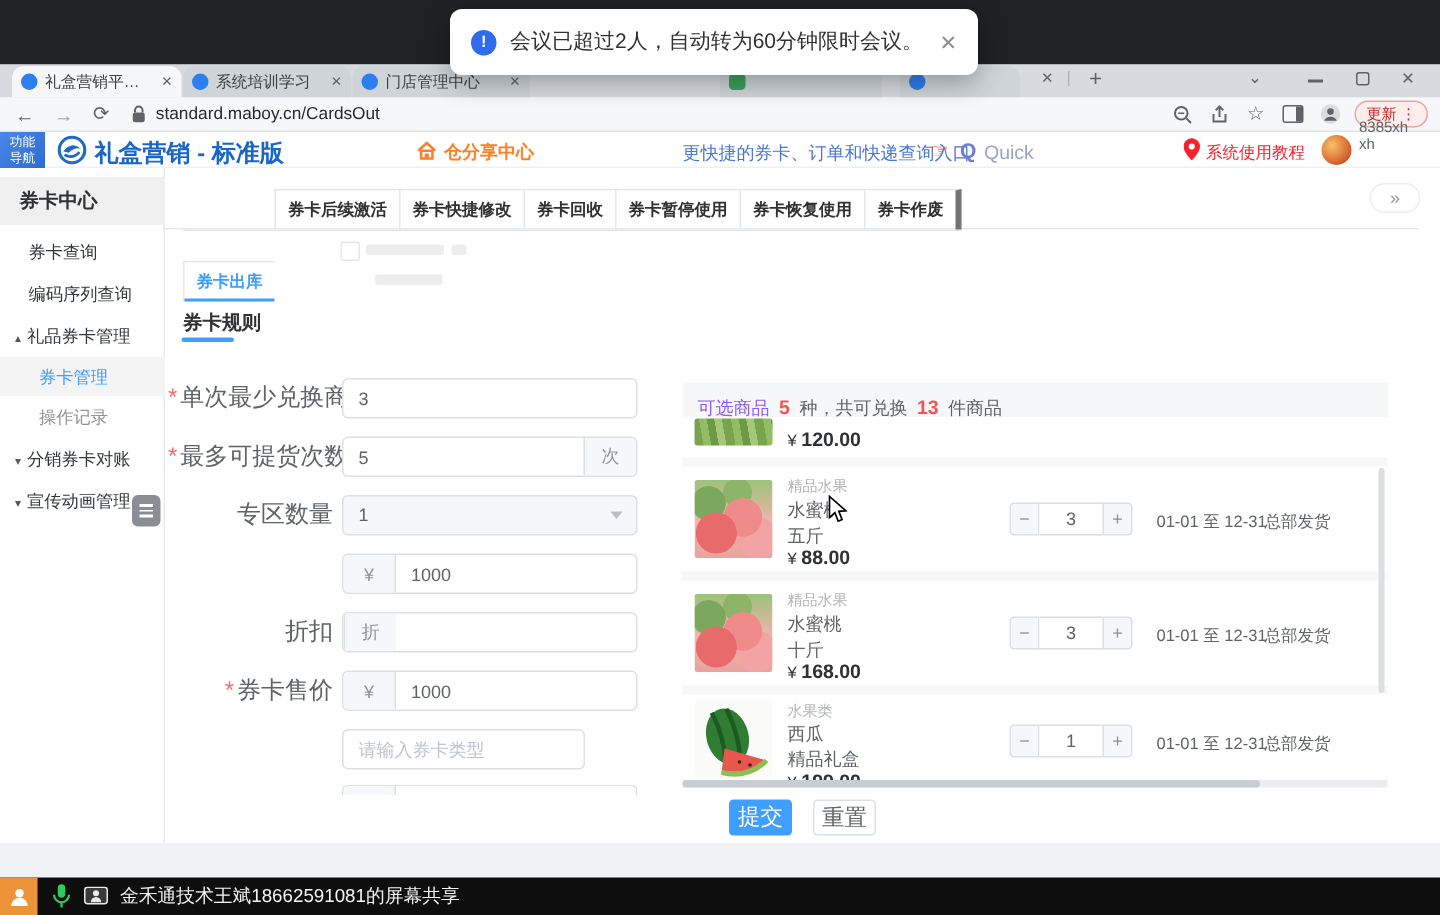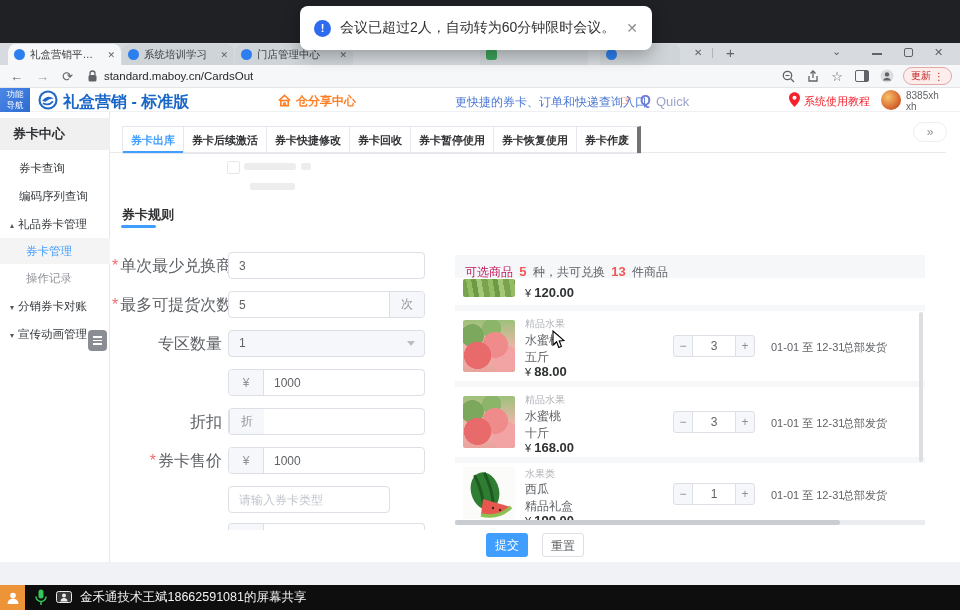--- a/index.html
+++ b/index.html
@@ -34,21 +34,21 @@
   .side-item{font-size:11.5px;color:#33373b;white-space:nowrap;}
   .side-caret{font-size:8px;color:#55595e;margin-right:4px;}
   .side-active-bg{left:0;top:238px;width:110px;height:26px;background:#f4f4f5;}
   .side-handle{left:88px;top:330px;width:19px;height:21px;background:#767a82;border-radius:4px;opacity:.85;display:flex;flex-direction:column;justify-content:center;align-items:center;gap:2px;}
   .side-handle i{display:block;width:9px;height:1.5px;background:#fff;}
   
   .content{left:110px;top:112px;width:850px;height:450px;background:#fff;}
   .tabbar{left:122px;top:126px;height:27px;display:flex;border-bottom:1px solid #e4e7ed;}
   .ctab{height:26px;line-height:26px;padding:0 8px;font-size:11px;font-weight:bold;color:#303133;border:1px solid #e4e7ed;border-right:none;border-bottom:none;white-space:nowrap;position:relative;}
   .ctab:last-child{border-right:4px solid #737373;}
-  .ctab.active{color:#409eff;}
+  .ctab.active{color:#409eff;margin-top:48px;}
   .ctab.active::after{content:"";position:absolute;left:0;right:0;bottom:0;height:2px;background:#409eff;}
   .tabbar-line{left:110px;top:152px;width:836px;height:1px;background:#e8eaee;}
   .collapse-pill{left:913px;top:122px;width:34px;height:20px;border:1px solid #ebeef5;border-radius:10px;color:#909399;font-size:12px;text-align:center;line-height:18px;background:#fff;box-sizing:border-box;}
   .faint{opacity:.45;}
   .ghostbox{border:1px solid #c9ccd1;width:11px;height:11px;border-radius:2px;background:#fff;}
   .ghostbar{background:#d8d8d8;border-radius:2px;height:7px;}
   .section-title{font-size:13px;font-weight:bold;color:#303133;}
   .section-accent{background:#409eff;border-radius:2px;}
   
   .flabel{position:absolute;width:110px;text-align:right;font-size:16px;color:#5f6266;line-height:27px;white-space:nowrap;}
@@ -59,41 +59,41 @@
   .addon{flex:0 0 34px;background:#f5f7fa;color:#909399;font-size:12px;display:flex;align-items:center;justify-content:center;}
   .addon.pre{border-right:1px solid #dcdfe6;}
   .addon.suf{border-left:1px solid #dcdfe6;}
   .fselect{background:#f5f7fa;}
   .fselect .selval{flex:1;font-size:12px;color:#5f6266;padding:0 10px;line-height:25px;}
   .selcaret{width:0;height:0;border-left:4px solid transparent;border-right:4px solid transparent;border-top:5px solid #b9bdc4;align-self:center;margin-right:9px;}
   
   .panel{left:455px;top:255px;width:470px;height:265px;background:#f6f7f9;overflow:hidden;}
   .summary{font-size:12px;color:#606266;}
   .summary b.red{color:#f25555;font-size:13px;padding:0 3px;}
-  .summary .dark{color:#be185d;}
+  .summary .dark{color:#8b5cf6;}
   .pcard{position:absolute;left:0;width:470px;background:#fff;}
   .pimg{position:absolute;left:8px;width:52px;height:52px;border-radius:2px;overflow:hidden;}
   .img-peach{background:radial-gradient(circle at 28% 68%,#e86a6a 0 26%,transparent 27%),radial-gradient(circle at 62% 48%,#ef8b8b 0 30%,transparent 31%),radial-gradient(circle at 80% 74%,#f2a3a3 0 24%,transparent 25%),radial-gradient(circle at 18% 30%,#7ba85c 0 20%,transparent 21%),radial-gradient(circle at 55% 16%,#8cb56a 0 18%,transparent 19%),linear-gradient(180deg,#9cc27a,#f0b5ad 55%,#e8a49d);}
   .img-green{background:repeating-linear-gradient(80deg,#7aa34f 0 6px,#94bc63 6px 11px,#6d9a45 11px 16px,#a4c878 16px 21px);}
   .pcat{position:absolute;font-size:10px;color:#b1b3b8;}
   .pname{position:absolute;font-size:12px;color:#5f6266;}
   .pprice{position:absolute;font-size:11px;color:#2f3133;}
   .pprice b{font-size:13px;}
   .stepper{position:absolute;display:flex;height:22px;}
   .st-btn{width:20px;background:#f5f7fa;border:1px solid #dcdfe6;color:#8b9095;font-size:12px;text-align:center;line-height:20px;box-sizing:border-box;}
   .st-btn.l{border-radius:3px 0 0 3px;}
   .st-btn.r{border-radius:0 3px 3px 0;}
   .st-val{width:42px;border-top:1px solid #dcdfe6;border-bottom:1px solid #dcdfe6;box-sizing:border-box;}
   .st-val input{width:100%;height:100%;border:none;outline:none;text-align:center;font-size:12px;color:#5f6266;background:#fff;font-family:inherit;box-sizing:border-box;}
   .pdate,.pdeliv{position:absolute;font-size:11px;color:#5f6266;white-space:nowrap;}
   .vscroll{left:919px;top:312px;width:4px;height:150px;background:#dcdee1;border-radius:2px;}
   .hscroll-track{left:455px;top:520px;width:470px;height:5px;background:#eaecef;}
   .hscroll-thumb{left:455px;top:520px;width:385px;height:5px;background:#c9ccd0;border-radius:3px;}
   
-  .btn{position:absolute;height:24px;border-radius:3px;font-size:12px;text-align:center;line-height:24px;box-sizing:border-box;}
+  .btn{position:absolute;height:24px;border-radius:3px;font-size:15px;text-align:center;line-height:24px;box-sizing:border-box;}
   .btn.primary{background:#409eff;color:#fff;}
   .btn.plain{background:#fff;color:#5f6266;border:1px solid #dcdfe6;}
   .graystrip{left:0;top:562px;width:960px;height:23px;background:#f0f2f5;}
   
   .taskbar{left:0;top:585px;width:960px;height:25px;background:#0e0e0e;display:flex;align-items:center;}
   .tb-person{width:25px;height:25px;background:#ed9438;display:flex;align-items:center;justify-content:center;flex:0 0 auto;}
   .taskbar-text{color:#f2f2f2;font-size:12.5px;margin-left:8px;}
   
   .toast{left:300px;top:6px;width:352px;height:44px;background:#fff;border-radius:8px;box-shadow:0 5px 18px rgba(0,0,0,.3);display:flex;align-items:center;padding:0 14px;box-sizing:border-box;z-index:50;}
   .toast-ico{width:17px;height:17px;border-radius:50%;background:#2f6bee;color:#fff;font-size:11px;font-weight:bold;text-align:center;line-height:17px;flex:0 0 auto;}
@@ -207,21 +207,21 @@
   <span class="abs" style="left:640px;top:92px;color:#6f7bd9;font-size:14px;font-weight:bold;">Q</span>
   <span class="abs" style="left:656px;top:94px;color:#9ba3c9;font-size:13px;">Quick</span>
   <span class="abs" style="left:789px;top:92px;display:inline-flex;">
     <svg width="11" height="15" viewBox="0 0 12 16">
         <path d="M6 0 C2.7 0 0 2.7 0 6 c0 4.5 6 10 6 10 s6 -5.5 6 -10 C12 2.7 9.3 0 6 0 Z" fill="#f5222d"></path>
         <circle cx="6" cy="6" r="2.2" fill="#fff"></circle>
       </svg>
   </span>
   <span class="abs tutorial" style="left:804px;top:94px;">系统使用教程</span>
   <span class="abs avatar" style="left:881px;top:90px;"></span>
-  <span class="abs" style="left:906px;top:90px;font-size:10px;color:#5f6368;line-height:11px;">
+  <span class="abs" style="left:906px;top:80px;font-size:10px;color:#5f6368;line-height:11px;">
     <div>8385xh</div>
     <div>xh</div>
   </span>
 
   <div class="abs sidebar"></div>
   <div class="abs side-title">券卡中心</div>
   <span class="abs side-item" style="left:19px;top:161px;">券卡查询</span>
   <span class="abs side-item" style="left:19px;top:189px;">编码序列查询</span>
   <span class="abs side-item" style="left:10px;top:217px;"><span class="side-caret">▴</span><span>礼品券卡管理</span></span>
   <div class="abs side-active-bg"></div>

